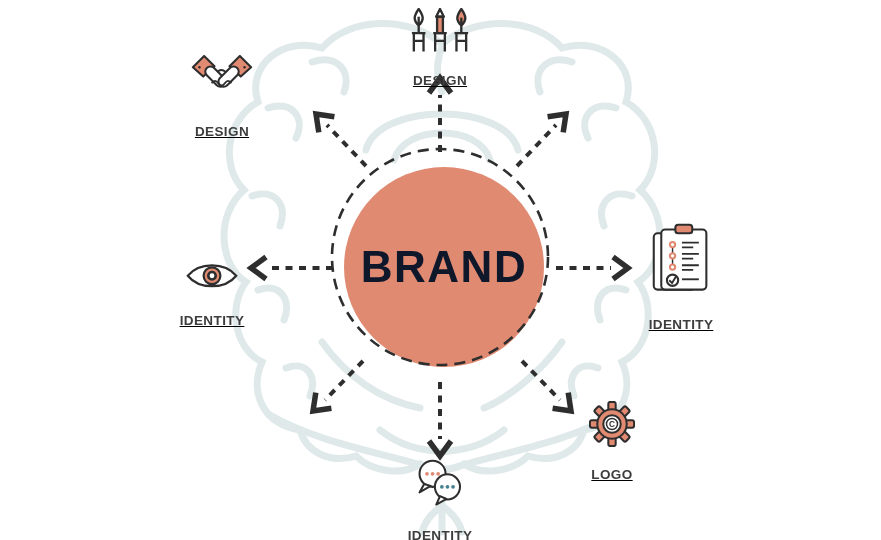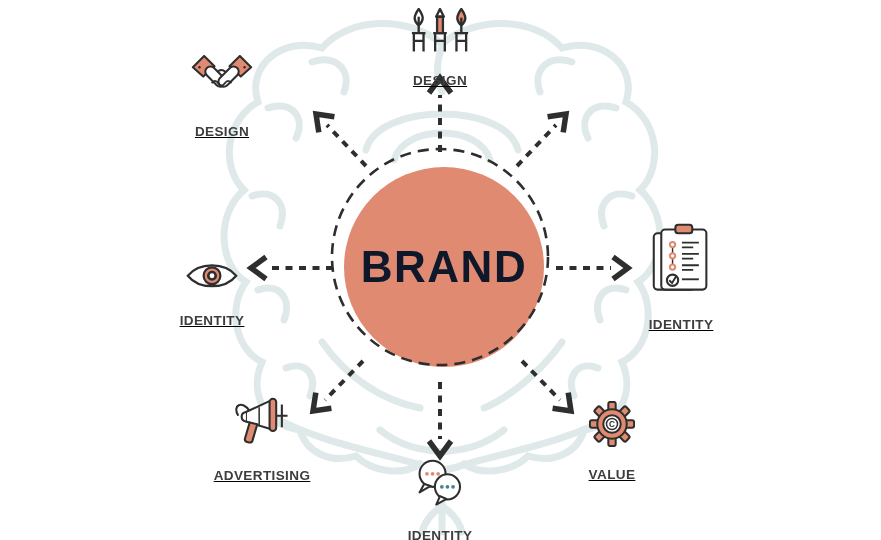--- a/index.html
+++ b/index.html
@@ -164,55 +164,41 @@
             <rect x="21" y="1" width="8" height="10" rx="2" transform="rotate(225 25 25)"></rect>
             <rect x="21" y="1" width="8" height="10" rx="2" transform="rotate(270 25 25)"></rect>
             <rect x="21" y="1" width="8" height="10" rx="2" transform="rotate(315 25 25)"></rect>
           </g>
           <circle cx="25" cy="25" r="16" class="f-acc s-ink"></circle>
           <circle cx="25" cy="25" r="9.5" class="f-w s-ink"></circle>
           <circle cx="25" cy="25" r="6" class="f-none s-ink" stroke-width="1.6"></circle>
           <text x="25" y="28.2" text-anchor="middle" font-size="9" font-weight="bold" class="f-ink" stroke="none">C</text>
         </g>
       </svg>
-      <span class="lbl">VALUE</span>
+      <span class="lbl">LOGO</span>
     </div>
 
     <div class="node" style="left:440px; top:458px">
       <svg width="54" viewBox="0 0 58 54">
         <g stroke-width="2.2" stroke-linejoin="round">
           <circle cx="21" cy="17" r="14" class="f-w s-ink"></circle>
           <path d="M12 28 L7 37 L19 30 Z" class="f-w s-ink"></path>
           <circle cx="15" cy="17" r="2" class="f-acc" stroke="none"></circle>
           <circle cx="21" cy="17" r="2" class="f-acc" stroke="none"></circle>
           <circle cx="27" cy="17" r="2" class="f-acc" stroke="none"></circle>
           <circle cx="37" cy="31" r="13.5" class="f-w s-ink"></circle>
           <path d="M29 41 L25 50 L36 44 Z" class="f-w s-ink"></path>
           <circle cx="31" cy="31" r="2" class="f-teal" stroke="none"></circle>
           <circle cx="37" cy="31" r="2" class="f-teal" stroke="none"></circle>
           <circle cx="43" cy="31" r="2" class="f-teal" stroke="none"></circle>
         </g>
       </svg>
       <span class="lbl">IDENTITY</span>
     </div>
 
-    <div class="node" style="left:262px; top:395px">
-      <svg width="70" viewBox="0 0 74 56">
-        <g stroke-width="2.2" stroke-linejoin="round">
-          <path d="M24 17 C16 5 5 11 12 22" class="f-none s-ink"></path>
-          <path d="M46 6 L20 18 L20 28 L46 36 Z" class="f-w s-ink"></path>
-          <path d="M20 18 C14 19 14 27 20 28" class="f-w s-ink"></path>
-          <line x1="34" y1="13" x2="34" y2="33" class="s-ink" stroke-width="1.6"></line>
-          <rect x="45" y="4" width="7" height="34" rx="3.5" class="f-acc s-ink"></rect>
-          <path d="M58 10 V34 M52.5 22 H64" class="f-none s-ink"></path>
-          <path d="M24 29 L32 31 L27 48 C26 52 18 50 19 46 Z" class="f-acc s-ink"></path>
-        </g>
-      </svg>
-      <span class="lbl">ADVERTISING</span>
-    </div>
 
     <div class="node" style="left:212px; top:259px">
       <svg width="54" viewBox="0 0 58 36">
         <g stroke-width="2.4">
           <path d="M3 18 C15 3 43 3 55 18 C43 33 15 33 3 18 Z" class="f-w s-ink"></path>
           <circle cx="29" cy="18" r="9" class="f-acc s-ink"></circle>
           <circle cx="29" cy="18" r="4" class="f-w s-ink" stroke-width="2.8"></circle>
         </g>
       </svg>
       <span class="lbl">IDENTITY</span>

